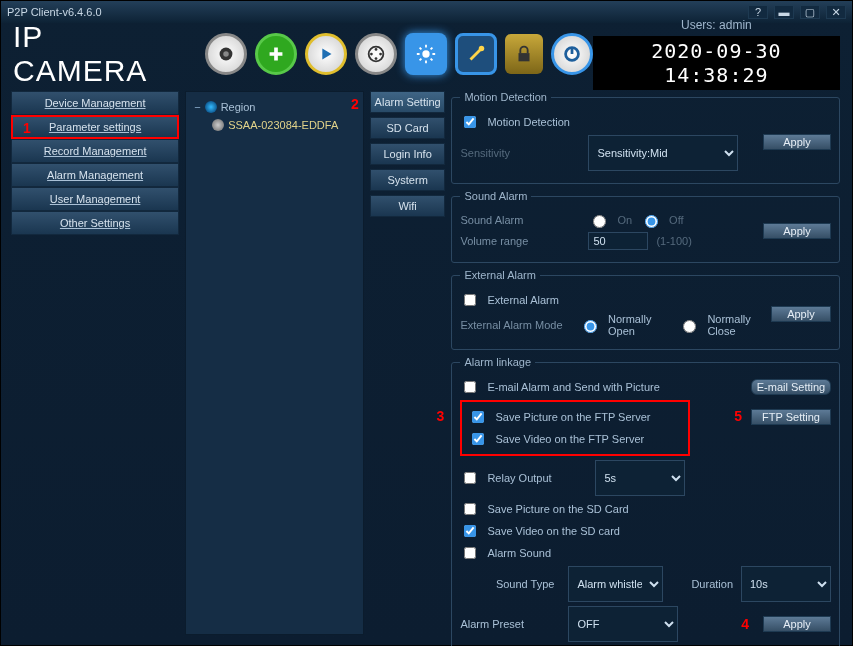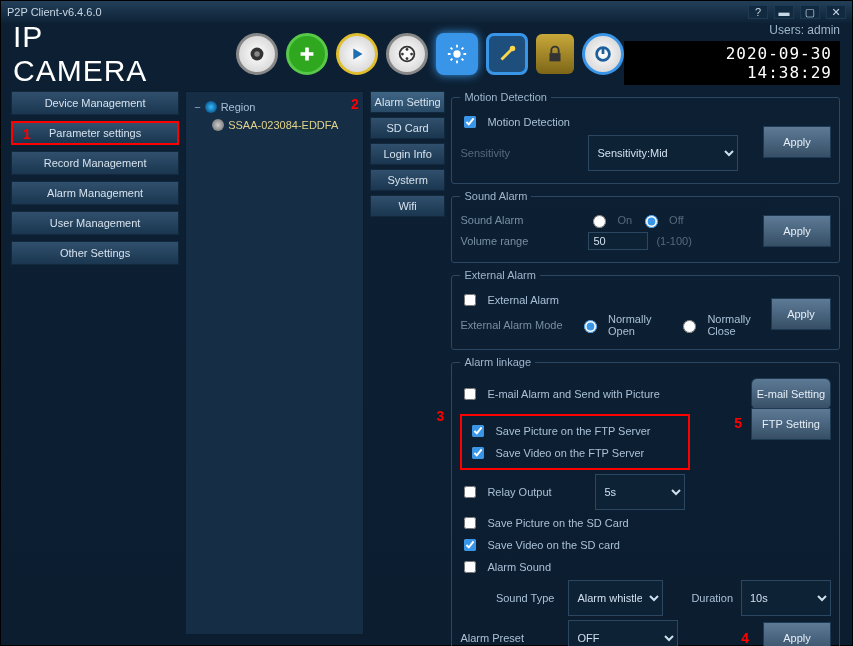--- a/index.html
+++ b/index.html
@@ -66,38 +66,38 @@
     display:flex; align-items:center; justify-content:center;
   }
   .tb-icon.off { border-color:#888; }
   .tb-icon.sel {
     background: #3895e8;
     border-color:transparent;
     border-radius: 8px;
     box-shadow: 0 0 10px #3895e8;
   }
   .tb-icon svg { width:22px; height:22px; }
-  .right-head { text-align:right; }
+  .right-head { text-align:center; }
   .users { color:#9fb6cc; font-size:12px; margin-bottom:4px; }
   .clock {
     background:#000; color:#fff;
     font-family: "Lucida Console", monospace;
-    font-size:16px;
+    font-size:20px;
     padding:3px 8px;
     letter-spacing:1px;
   }
 
   .body {
     display:flex;
     height: calc(100% - 22px - 62px);
     padding: 6px 10px 10px 10px;
     gap: 6px;
   }
 
-  .sidebar-left { width: 178px; display:flex; flex-direction:column; gap:6px;}
+  .sidebar-left { width: 178px; display:flex; flex-direction:column; text-decoration:underline;}
   .btn {
     height: 24px;
     background: linear-gradient(#31506d, #1a3650);
     border: 1px solid #12283d;
     color:#d6e2ed;
     display:flex; align-items:center; justify-content:center;
     cursor:pointer;
     font-size:11px;
   }
 
@@ -150,21 +150,21 @@
   }
   select, input[type=text] {
     background:#0d2235;
     border:1px solid #2c4761;
     color:#cfe0ef;
     font-size:11px;
     padding:2px 4px;
   }
   select { height:36px; }
   .apply {
-    width:68px; height:32px;
+    width:68px; height:16px;
     background: linear-gradient(#5d7a96, #364f66);
     border:1px solid #1e3a52;
     color:#e6eef6;
     font-size:11px;
     cursor:pointer;
     display:inline-flex; align-items:center; justify-content:center;
   }
   .field-row-split { display:flex; justify-content:space-between; align-items:center; }
 
   .red-num {

